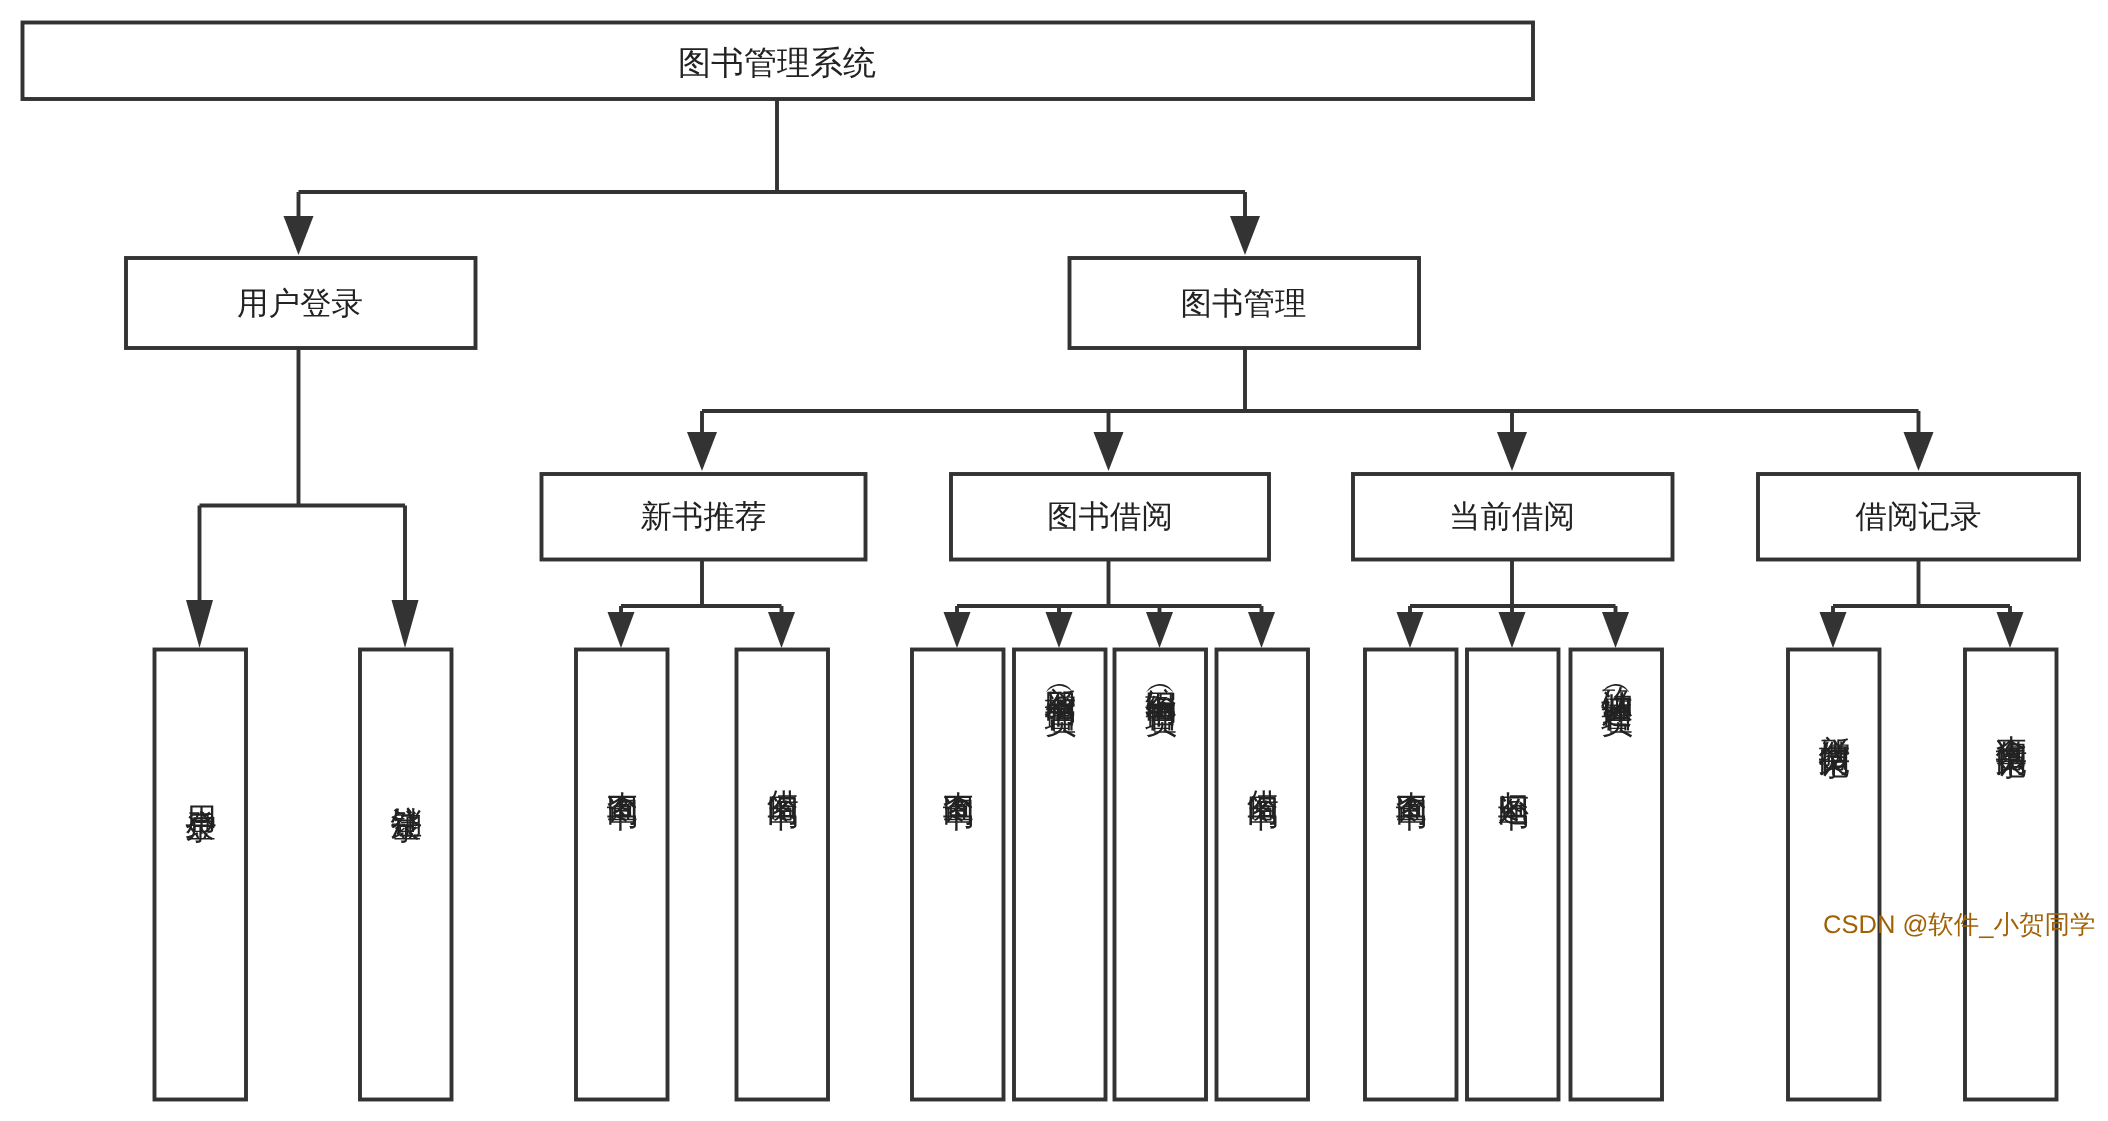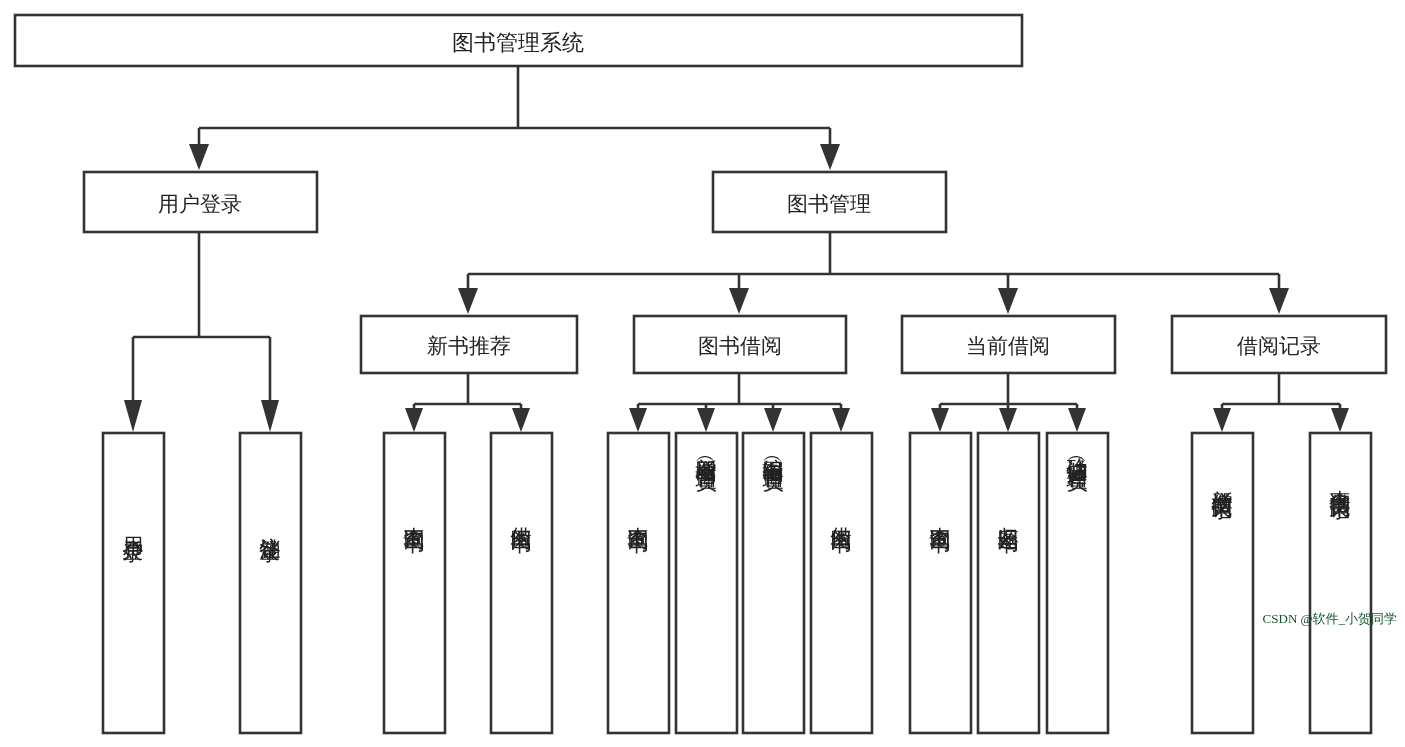--- a/index.html
+++ b/index.html
@@ -64,23 +64,23 @@
     font-size: 21px;
     line-height: 1;
     color: #222222;
     letter-spacing: 2px;
     white-space: nowrap;
   }
   .watermark {
     position: absolute;
     right: 8px;
     bottom: 4px;
-    font-family: Liberation Serif, serif;
-    font-size: 13px;
-    color: #14532d;
+    font-family: Liberation Sans, sans-serif;
+    font-size: 17px;
+    color: #a16207;
     white-space: nowrap;
     pointer-events: none;
   }
 </style>
 </head>
 <body>
 
 <div id="diagram-root">
 
   <svg id="flowchart" viewBox="0 0 1405 747" xmlns="http://www.w3.org/2000/svg">

